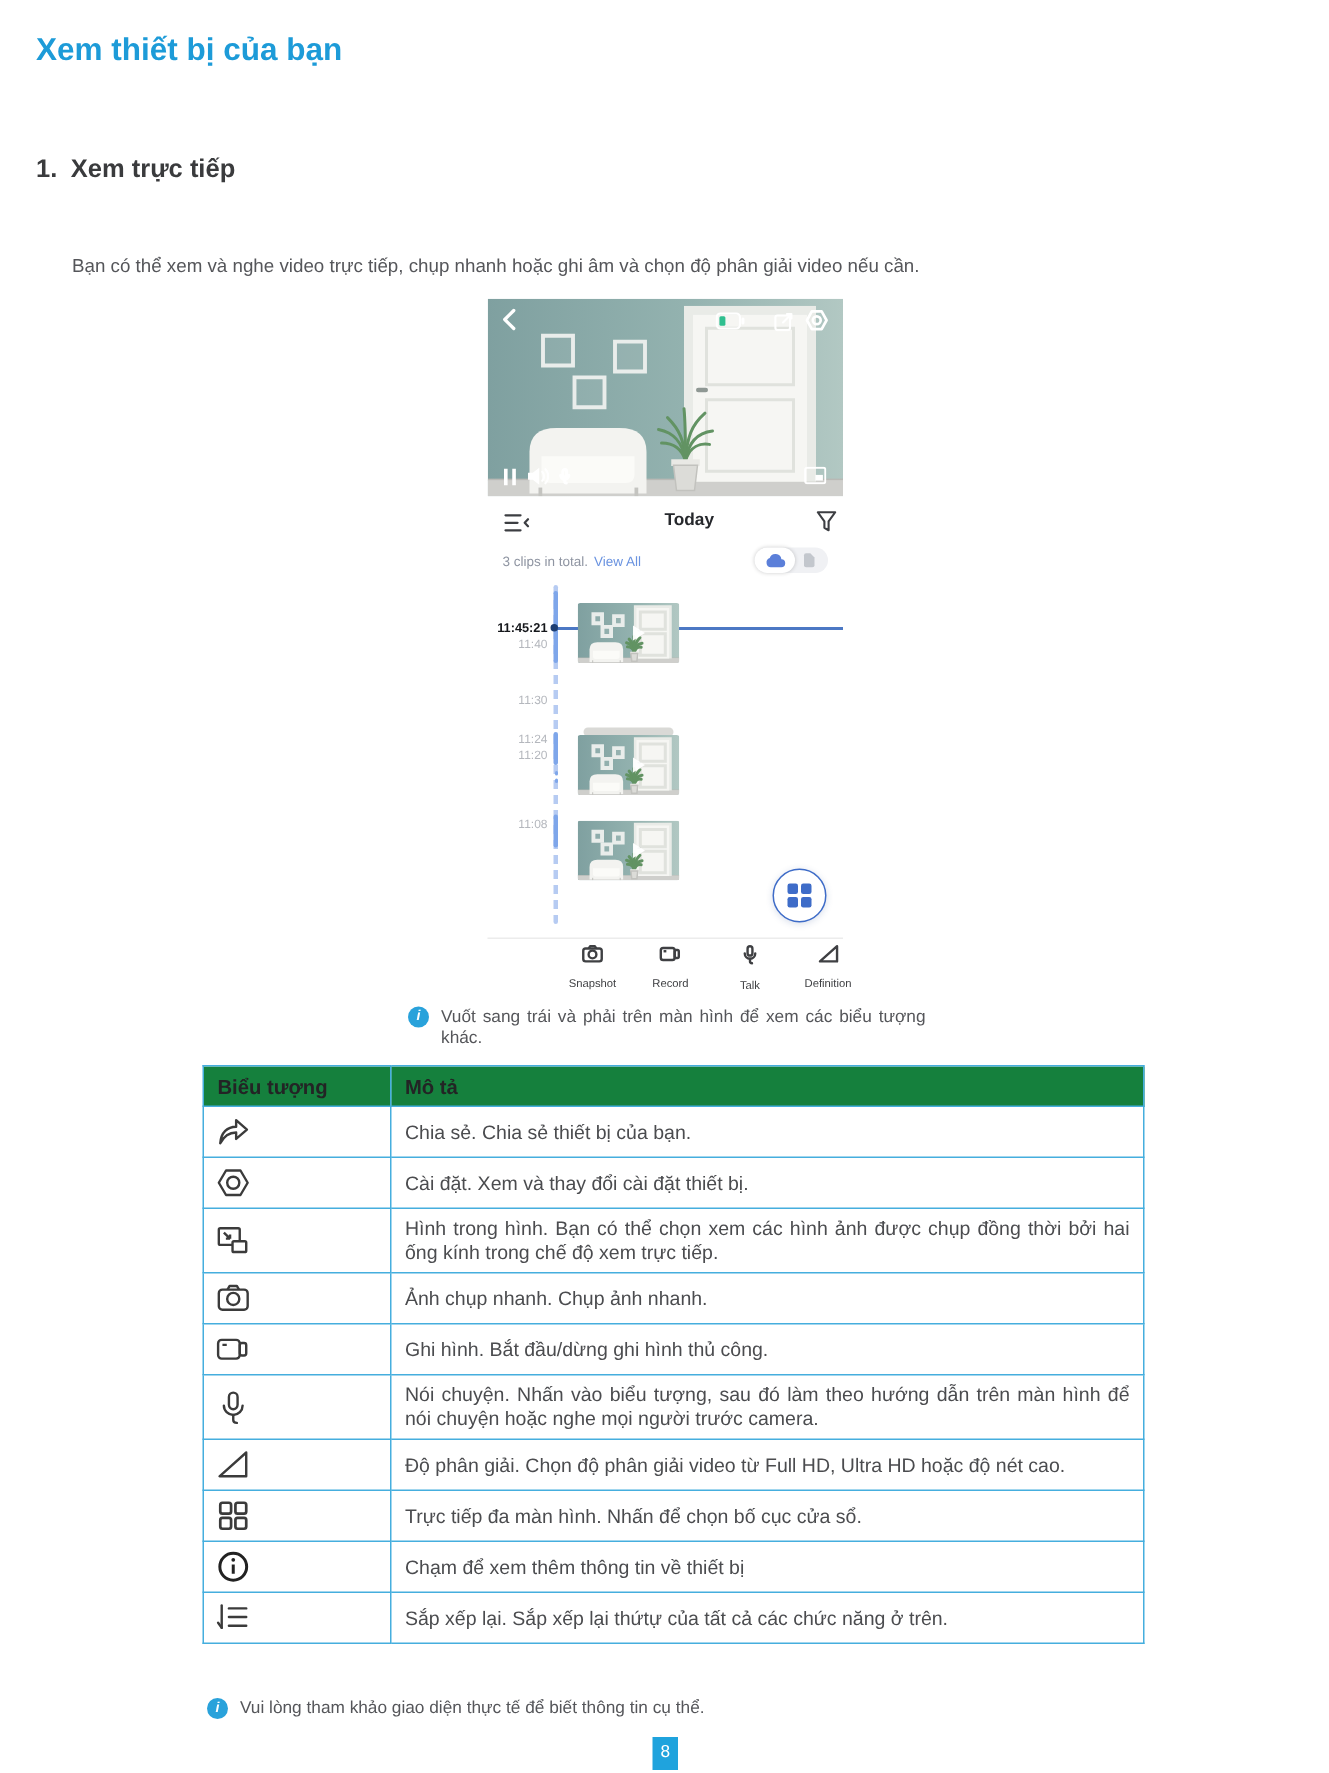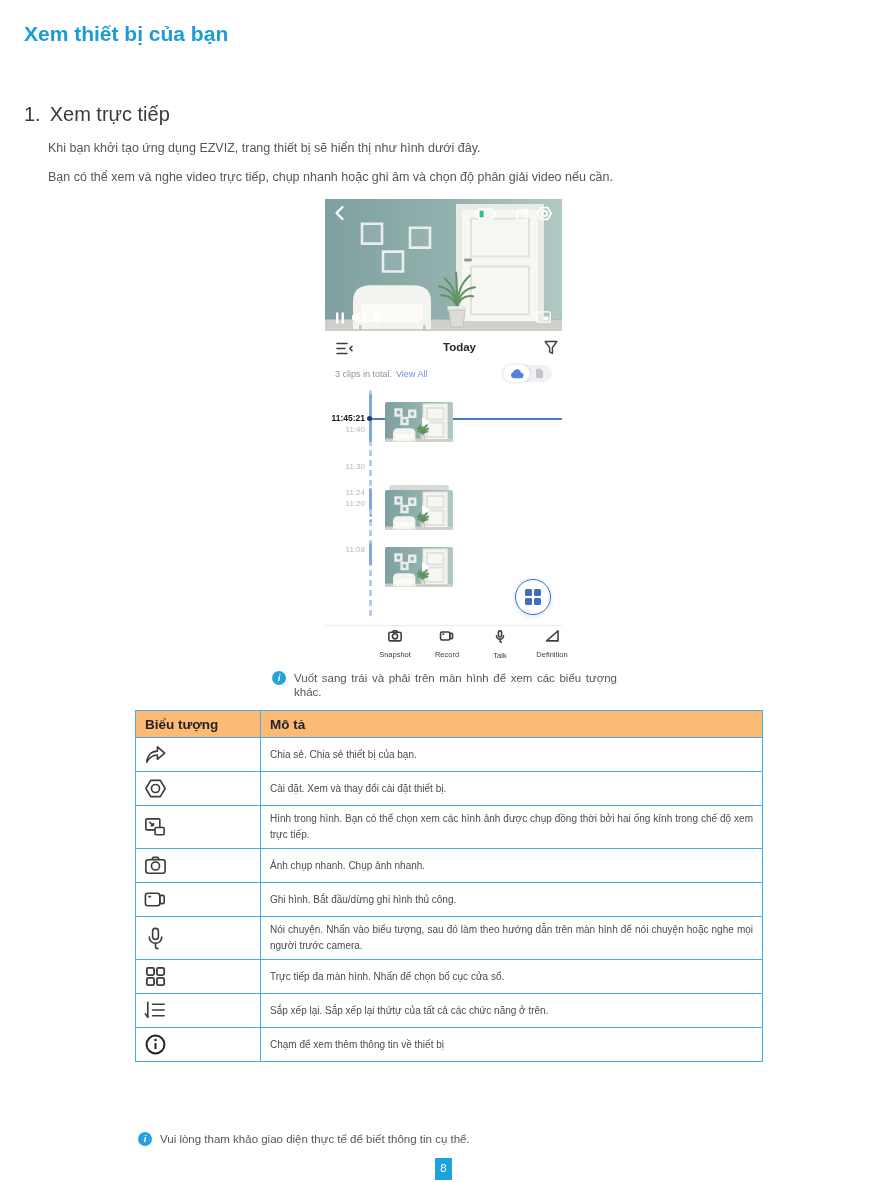--- a/index.html
+++ b/index.html
@@ -11,21 +11,21 @@
   .doc-title { position:absolute; left:24px; top:22px; font-size:21px; font-weight:bold; color:#1d9bd8; }
   .note { position:absolute; display:flex; gap:8px; align-items:flex-start; color:#55565a; font-size:11.5px; line-height:14px; }
   .info-badge { flex:0 0 auto; width:14px; height:14px; border-radius:50%; background:#29a2db; color:#fff;
                 font-size:9.5px; font-weight:bold; font-style:italic; text-align:center; line-height:14px; }
   .info-badge::before { content:"i"; }
   .note-top { left:28px; top:62px; }
   .note-mid { left:272px; top:671px; }
   .note-mid .l1 { display:block; width:323px; text-align:justify; text-align-last:justify; }
   .note-mid .l2 { display:block; }
   .note-bottom { left:138px; top:1132px; }
-  .section-heading { position:absolute; left:24px; top:103px; font-size:20px; font-weight:normal; color:#3a3b3d; }
+  .section-heading { position:absolute; left:24px; top:103px; font-size:17px; font-weight:bold; color:#3a3b3d; }
   .section-heading .num { margin-right:9px; }
   .para { position:absolute; left:48px; font-size:12.5px; color:#55565a; }
   .para-1 { top:141px; } .para-2 { top:170px; }
   .page-num { position:absolute; left:435px; top:1158px; width:17px; height:22px; background:#1fa3dd;
               color:#fff; font-size:11.5px; text-align:center; line-height:20px; }
 
   
   .phone { position:absolute; left:325px; top:198px; width:237px; height:463px; background:#fff; }
   .video { position:absolute; left:0; top:1px; width:237px; height:132px; overflow:hidden; }
   .video svg.scene { display:block; }
@@ -73,24 +73,24 @@
 
   .phone-divider { position:absolute; left:0; top:427px; width:237px; height:1px; background:#ececec; }
   .tbtn { position:absolute; top:430px; width:44px; text-align:center;margin-left:30px; }
   .tb-0 { left:18px; } .tb-1 { left:70px; } .tb-2 { left:123px; } .tb-3 { left:175px; }
   .tbtn .lbl { display:block; margin-top:2px; font-size:7.5px; color:#3f4043; }
   .tbtn svg { display:inline-block; }
 
   
   table.icons { position:absolute; left:135px; top:710px; width:628px; border-collapse:collapse; }
   table.icons th, table.icons td { border:1px solid #45aede; }
-  table.icons th { background:#fdba74; text-align:left; font-size:13.5px; font-weight:bold; color:#232425;
+  table.icons th { background:#15803d; text-align:left; font-size:13.5px; font-weight:bold; color:#232425;
                    height:27px; padding:2px 9px; }
   table.icons th.col-icon { width:125px; }
-  table.icons td { font-size:10px; color:#4b4c4f; padding:5px 9px; line-height:16px; }
+  table.icons td { font-size:13px; color:#4b4c4f; padding:5px 9px; line-height:16px; }
   table.icons td.icon-cell { padding:4px 6px 4px 7px; height:33px; }
   table.icons td.desc { text-align:justify; }
   .ticon { width:25px; height:25px; display:block; }
 
   svg * { vector-effect:non-scaling-stroke; }
 </style>
 </head>
 <body>
 
 <svg width="0" height="0" style="position:absolute">
@@ -133,21 +133,20 @@
 
 <div class="page">
 
   <h1 class="doc-title">Xem thiết bị của bạn</h1>
 
 
   <h2 class="section-heading">
     <span class="num">1.</span><span>Xem trực tiếp</span>
   </h2>
 
-  <p class="para para-1">Khi bạn khởi tạo ứng dụng EZVIZ, trang thiết bị sẽ hiển thị như hình dưới đây.</p>
   <p class="para para-2">Bạn có thể xem và nghe video trực tiếp, chụp nhanh hoặc ghi âm và chọn độ phân giải video nếu cần.</p>
 
   <div class="phone">
 
     <div class="video">
       <svg class="scene" width="237" height="132" viewBox="0 0 237 133" preserveAspectRatio="none">
           <use href="#room"></use>
         </svg>
       <span class="ovl ic-back">
         <svg width="13" height="16" viewBox="0 0 13 16">
@@ -392,54 +391,62 @@
                 <path d="M6.5,11.5 a6.5,6.5 0 0 0 13,0"></path>
                 <path d="M13,18 L13,21.5 Q13,23.5 15.5,23.5"></path>
               </g>
             </svg>
           </td>
       <td class="desc">Nói chuyện. Nhấn vào biểu tượng, sau đó làm theo hướng dẫn trên màn hình để nói chuyện hoặc nghe mọi người trước camera.</td>
     </tr>
     <tr>
       <td class="icon-cell">
             <svg class="ticon" viewBox="0 0 26 26">
+              <path d="M3.5,21 L22,21 L22,4.5 Z" fill="none" stroke="#3b3b3b" stroke-width="1.6" stroke-linejoin="round"></path>
+            </svg>
+          </td>
+      <td class="desc">Độ phân giải. Chọn độ phân giải video từ Full HD, Ultra HD hoặc độ nét cao.</td>
+    </tr>
+    <tr>
+      <td class="icon-cell">
+            <svg class="ticon" viewBox="0 0 26 26">
               <g fill="none" stroke="#3b3b3b" stroke-width="1.8">
                 <rect x="4" y="4" width="7.5" height="7.5" rx="1.5"></rect>
                 <rect x="14.5" y="4" width="7.5" height="7.5" rx="1.5"></rect>
                 <rect x="4" y="14.5" width="7.5" height="7.5" rx="1.5"></rect>
                 <rect x="14.5" y="14.5" width="7.5" height="7.5" rx="1.5"></rect>
               </g>
             </svg>
           </td>
       <td class="desc">Trực tiếp đa màn hình. Nhấn để chọn bố cục cửa sổ.</td>
+    </tr>
+    <tr>
+      <td class="icon-cell">
+            <svg class="ticon" viewBox="0 0 26 26">
+              <circle cx="13" cy="13" r="9.3" fill="none" stroke="#222" stroke-width="2"></circle>
+              <line x1="13" y1="11.5" x2="13" y2="17.8" stroke="#222" stroke-width="2"></line>
+              <circle cx="13" cy="8.2" r="1.3" fill="#222"></circle>
+            </svg>
+          </td>
+      <td class="desc">Chạm để xem thêm thông tin về thiết bị</td>
     </tr>
     <tr>
       <td class="icon-cell">
             <svg class="ticon" viewBox="0 0 26 26">
               <g fill="none" stroke="#3b3b3b" stroke-width="1.6" stroke-linecap="round">
                 <line x1="5" y1="4.5" x2="5" y2="20"></line>
                 <line x1="5" y1="20" x2="2.5" y2="16.5"></line>
                 <line x1="10" y1="6.5" x2="22" y2="6.5"></line>
                 <line x1="10" y1="12.5" x2="22" y2="12.5"></line>
                 <line x1="10" y1="18.5" x2="22" y2="18.5"></line>
               </g>
             </svg>
           </td>
       <td class="desc">Sắp xếp lại. Sắp xếp lại thứtự của tất cả các chức năng ở trên.</td>
     </tr>
-    <tr>
-      <td class="icon-cell">
-            <svg class="ticon" viewBox="0 0 26 26">
-              <circle cx="13" cy="13" r="9.3" fill="none" stroke="#222" stroke-width="2"></circle>
-              <line x1="13" y1="11.5" x2="13" y2="17.8" stroke="#222" stroke-width="2"></line>
-              <circle cx="13" cy="8.2" r="1.3" fill="#222"></circle>
-            </svg>
-          </td>
-      <td class="desc">Chạm để xem thêm thông tin về thiết bị</td>
-    </tr>
   </tbody>
     </table>
 
   <div class="note note-bottom">
     <span class="info-badge"></span>
     <span>Vui lòng tham khảo giao diện thực tế để biết thông tin cụ thể.</span>
   </div>
 
   <div class="page-num">8</div>
 </div>

